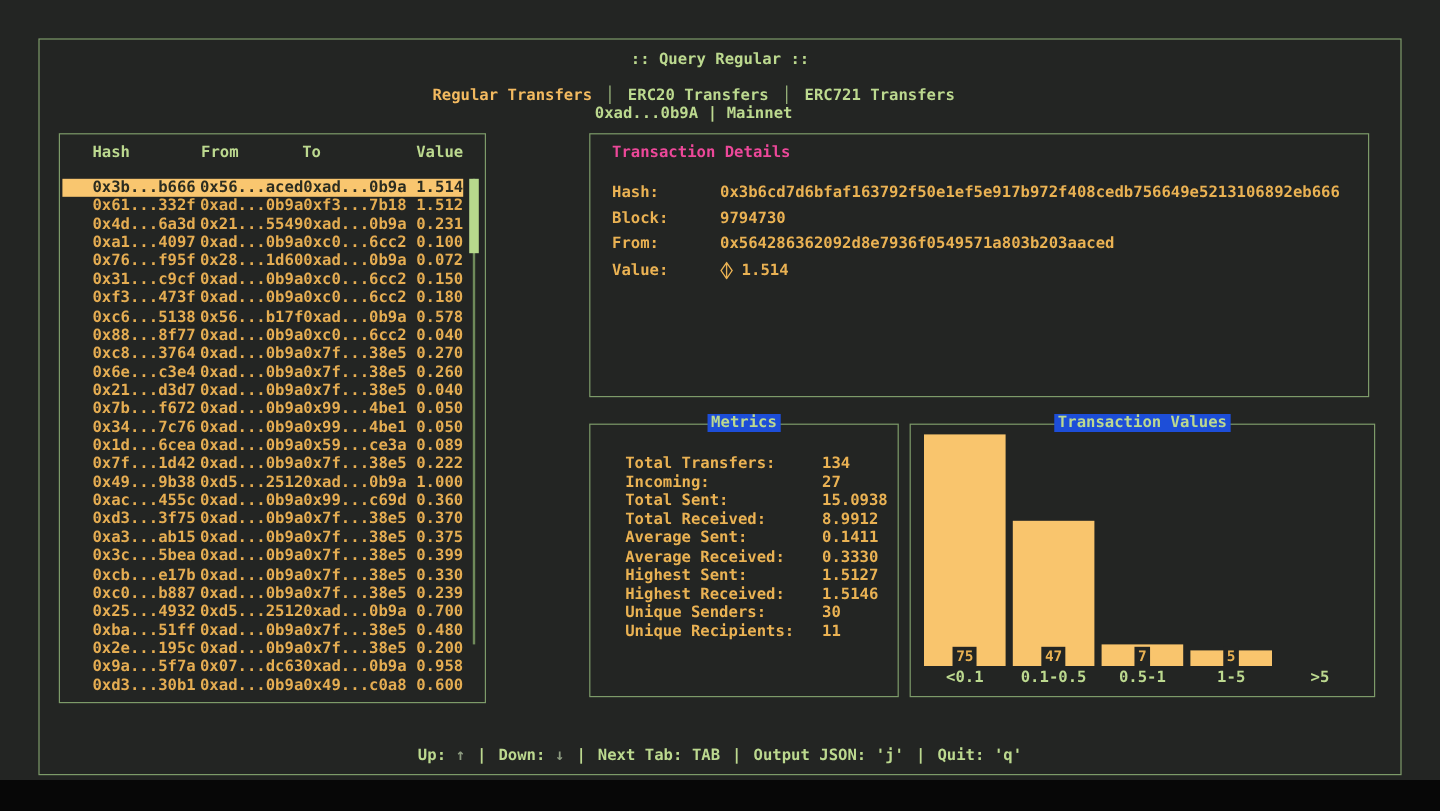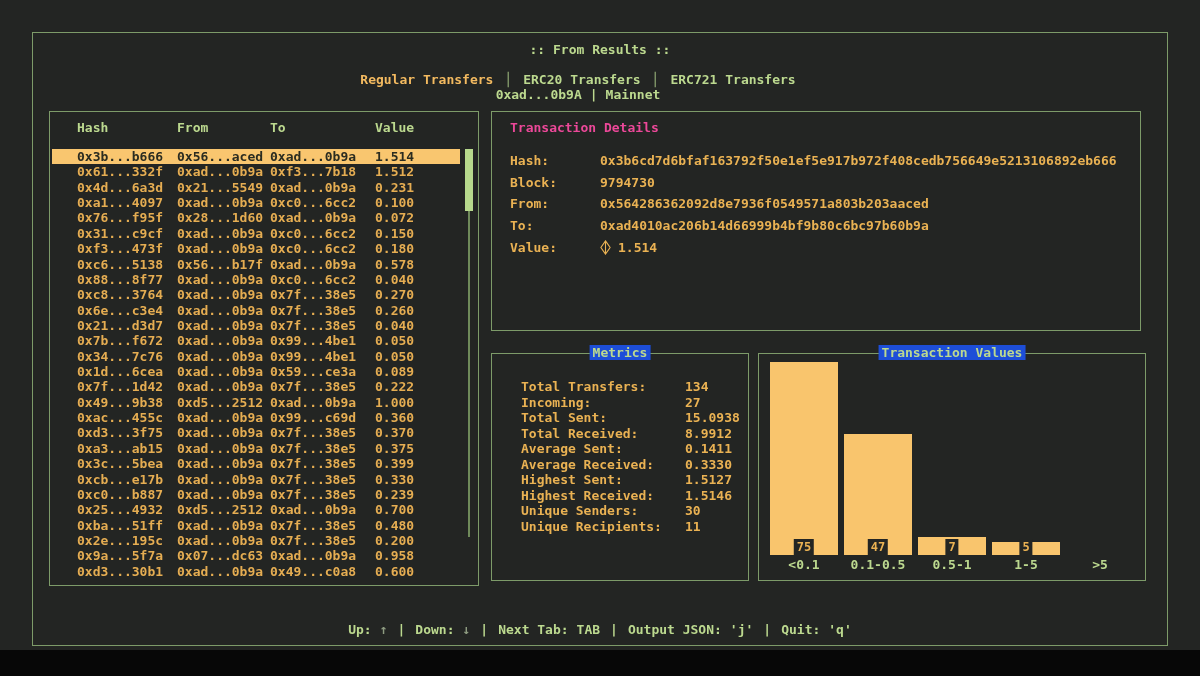--- a/index.html
+++ b/index.html
@@ -18,21 +18,21 @@
 
   .topbar { position: absolute; top: 39px; left: 18px; right: 62px; display: flex; justify-content: center; align-items: center; flex-direction: column; }
   .tabbar { display: flex; align-items: center; }
   .tab { color: #bcd98f; cursor: default; }
   .tab.active { color: #f3ba60; }
   .tab-sep { color: #9db97e; margin: 0 11px; }
   .account { color: #bcd98f; }
   .account .sep { margin: 0 8px; }
 
   .panel { position: absolute; border: 1px solid #7d9b69; background: #232523; }
-  .table-panel   { left: 16px;  top: 78px;  width: 430px; height: 475px; }
+  .table-panel   { left: 16px;  top: 78px;  width: 356px; height: 475px; }
   .details-panel { left: 458px; top: 78px;  width: 650px; height: 220px; }
   .metrics-panel { left: 458px; top: 320px; width: 258px; height: 228px; }
   .chart-panel   { left: 725px; top: 320px; width: 388px; height: 228px; }
 
   .panel-title-inline { position: absolute; left: 18px; top: 8px; color: #ec4899; }
   .panel-title-chip { position: absolute; top: -9px; left: 50%; transform: translateX(-50%); background: #1d4ed8; padding: 0 3px; color: #bcd98f; white-space: nowrap; }
 
   
   .thead { position: absolute; top: 8px; left: 27px; right: 18px; display: flex; color: #bcd98f; }
   .tbody { position: absolute; top: 37px; left: 2px; right: 18px; }
@@ -67,21 +67,21 @@
   .skey { margin-left: 8px; }
   .skey.dim { color: #8d9b80; }
   .ssep { margin: 0 10px; }
 </style>
 </head>
 <body>
 
 <div class="terminal">
   <div class="frame">
 
-    <div class="app-title">:: From Results ::</div>
+    <div class="app-title">:: Query Regular ::</div>
 
     <div class="topbar">
       <div class="tabbar">
           <span class="tab active">Regular Transfers</span>
           <span class="tab-sep">│</span>
           <span class="tab">ERC20 Transfers</span>
           <span class="tab-sep">│</span>
           <span class="tab">ERC721 Transfers</span>
         </div>
       <div class="account">
@@ -282,26 +282,20 @@
           <div class="frow">
             <span class="flabel">Block:</span>
             <span class="fvalue">
               <span>9794730</span>
             </span>
           </div>
           <div class="frow">
             <span class="flabel">From:</span>
             <span class="fvalue">
               <span>0x564286362092d8e7936f0549571a803b203aaced</span>
-            </span>
-          </div>
-          <div class="frow">
-            <span class="flabel">To:</span>
-            <span class="fvalue">
-              <span>0xad4010ac206b14d66999b4bf9b80c6bc97b60b9a</span>
             </span>
           </div>
           <div class="frow">
             <span class="flabel">Value:</span>
             <span class="fvalue">
               <span class="eth-icon">
                 <svg width="11" height="15" viewBox="0 0 11 15">
                   <path d="M5.5 0.9 L10.1 7.5 L5.5 14.1 L0.9 7.5 Z M5.5 0.9 L5.5 14.1" stroke="#eab253" fill="none" stroke-width="1.1"></path>
                 </svg>
               </span>

